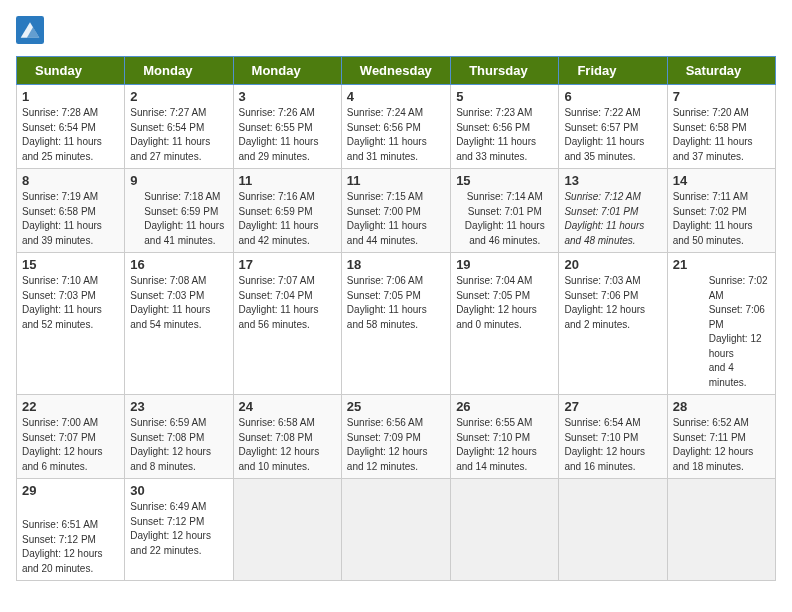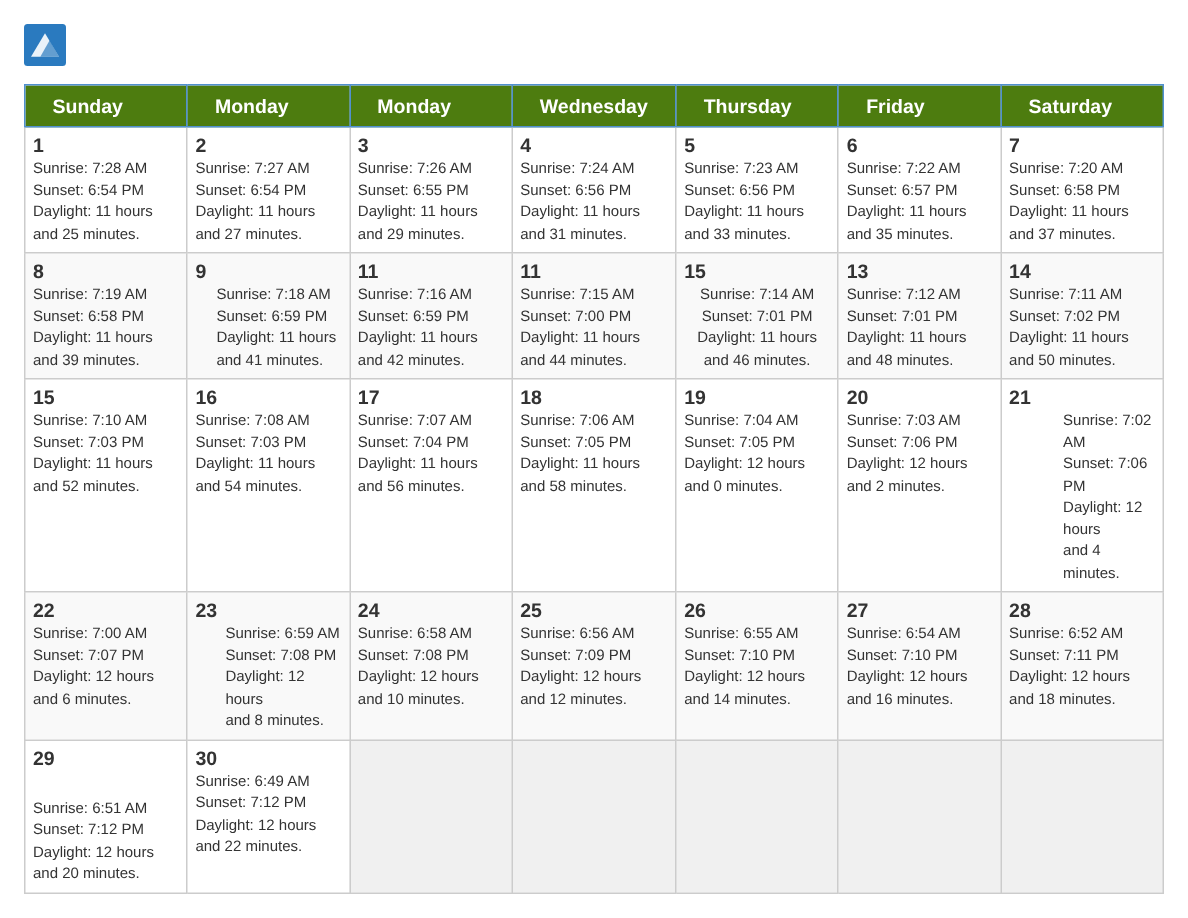--- a/index.html
+++ b/index.html
@@ -187,21 +187,21 @@
         </td>
         <td>
           <span class="day-num">15</span>
           <div class="day-info" style="white-space: pre-line; text-align: center;">Sunrise: 7:14 AM
 Sunset: 7:01 PM
 Daylight: 11 hours
 and 46 minutes.</div>
         </td>
         <td>
           <span class="day-num">13</span>
-          <div class="day-info" style="white-space: pre-line;">Sunrise: 7:12 AM
+          <div class="day-info" style="white-space: pre-line; font-style: italic;">Sunrise: 7:12 AM
 Sunset: 7:01 PM
 Daylight: 11 hours
 and 48 minutes.</div>
         </td>
         <td>
           <span class="day-num">14</span>
           <div class="day-info" style="white-space: pre-line;">Sunrise: 7:11 AM
 Sunset: 7:02 PM
 Daylight: 11 hours
 and 50 minutes.</div>
@@ -261,21 +261,21 @@
       <tr>
         <td>
           <span class="day-num">22</span>
           <div class="day-info" style="white-space: pre-line;">Sunrise: 7:00 AM
 Sunset: 7:07 PM
 Daylight: 12 hours
 and 6 minutes.</div>
         </td>
         <td>
           <span class="day-num">23</span>
-          <div class="day-info" style="white-space: pre-line; margin-left: 20px;">Sunrise: 6:59 AM
+          <div class="day-info" style="white-space: pre-line;">Sunrise: 6:59 AM
 Sunset: 7:08 PM
 Daylight: 12 hours
 and 8 minutes.</div>
         </td>
         <td>
           <span class="day-num">24</span>
           <div class="day-info" style="white-space: pre-line;">Sunrise: 6:58 AM
 Sunset: 7:08 PM
 Daylight: 12 hours
 and 10 minutes.</div>

